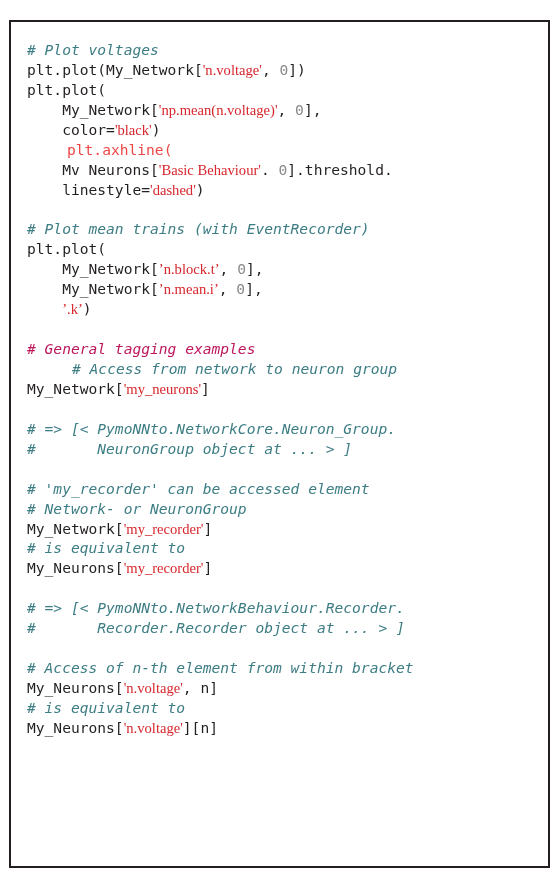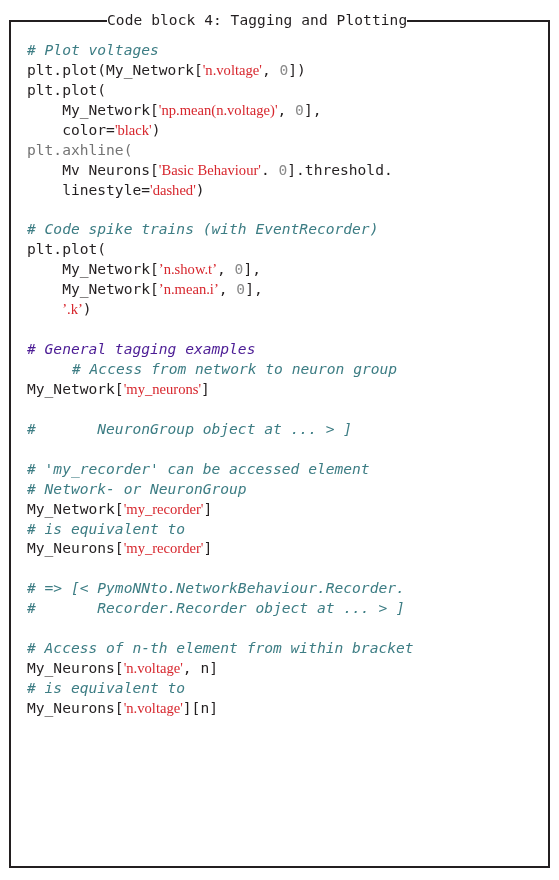--- a/index.html
+++ b/index.html
@@ -97,46 +97,42 @@
   .tok-string  { color: #d7262d; font-family: Liberation Serif, serif; }
   .tok-number  { color: #8a8a8a; }
 </style>
 </head>
 <body style="background: rgb(255, 255, 255);">
 
 <div class="code-figure">
 
   <div class="frame" style="border-color: rgb(35, 31, 32);"></div>
 
-  <div class="legend-row">
-    <div class="legend-rule left" style="background: rgb(35, 31, 32);"></div>
-    <div class="legend-text" style="color: rgb(35, 31, 32);">Code block 4: Tagging and Plotting</div>
-    <div class="legend-rule right" style="background: rgb(35, 31, 32);"></div>
-  </div>
 
   <div class="code-body">
       <div class="code-line"><span class="tok-comment" style="color: rgb(61, 125, 132);"># Plot voltages</span></div>
       <div class="code-line"><span class="tok-plain" style="color: rgb(35, 31, 32);">plt.plot(My_Network[</span><span class="tok-string" style="color: rgb(215, 38, 45);">'n.voltage'</span><span class="tok-plain" style="color: rgb(35, 31, 32);">, </span><span class="tok-number" style="color: rgb(138, 138, 138);">0</span><span class="tok-plain" style="color: rgb(35, 31, 32);">])</span></div>
       <div class="code-line"><span class="tok-plain" style="color: rgb(35, 31, 32);">plt.plot(</span></div>
       <div class="code-line"><span class="tok-plain" style="color: rgb(35, 31, 32);">    My_Network[</span><span class="tok-string" style="color: rgb(215, 38, 45);">'np.mean(n.voltage)'</span><span class="tok-plain" style="color: rgb(35, 31, 32);">, </span><span class="tok-number" style="color: rgb(138, 138, 138);">0</span><span class="tok-plain" style="color: rgb(35, 31, 32);">],</span></div>
       <div class="code-line"><span class="tok-plain" style="color: rgb(35, 31, 32);">    color=</span><span class="tok-string" style="color: rgb(215, 38, 45);">'black'</span><span class="tok-plain" style="color: rgb(35, 31, 32);">)</span></div>
-      <div class="code-line"><span class="tok-plain" style="color: #737373;">plt.axhline(</span></div>
+      <div class="code-line"><span class="tok-plain" style="color: #ef4444; margin-left: 40px;">plt.axhline(</span></div>
       <div class="code-line"><span class="tok-plain" style="color: rgb(35, 31, 32);">    Mv Neurons[</span><span class="tok-string" style="color: rgb(215, 38, 45);">'Basic Behaviour'</span><span class="tok-plain" style="color: rgb(35, 31, 32);">. </span><span class="tok-number" style="color: rgb(138, 138, 138);">0</span><span class="tok-plain" style="color: rgb(35, 31, 32);">].threshold.</span></div>
       <div class="code-line"><span class="tok-plain" style="color: rgb(35, 31, 32);">    linestyle=</span><span class="tok-string" style="color: rgb(215, 38, 45);">'dashed'</span><span class="tok-plain" style="color: rgb(35, 31, 32);">)</span></div>
       <div class="code-line blank">&nbsp;</div>
-      <div class="code-line"><span class="tok-comment" style="color: rgb(61, 125, 132);"># Code spike trains (with EventRecorder)</span></div>
+      <div class="code-line"><span class="tok-comment" style="color: rgb(61, 125, 132);"># Plot mean trains (with EventRecorder)</span></div>
       <div class="code-line"><span class="tok-plain" style="color: rgb(35, 31, 32);">plt.plot(</span></div>
-      <div class="code-line"><span class="tok-plain" style="color: rgb(35, 31, 32);">    My_Network[</span><span class="tok-string" style="color: rgb(215, 38, 45);">’n.show.t’</span><span class="tok-plain" style="color: rgb(35, 31, 32);">, </span><span class="tok-number" style="color: rgb(138, 138, 138);">0</span><span class="tok-plain" style="color: rgb(35, 31, 32);">],</span></div>
+      <div class="code-line"><span class="tok-plain" style="color: rgb(35, 31, 32);">    My_Network[</span><span class="tok-string" style="color: rgb(215, 38, 45);">’n.block.t’</span><span class="tok-plain" style="color: rgb(35, 31, 32);">, </span><span class="tok-number" style="color: rgb(138, 138, 138);">0</span><span class="tok-plain" style="color: rgb(35, 31, 32);">],</span></div>
       <div class="code-line"><span class="tok-plain" style="color: rgb(35, 31, 32);">    My_Network[</span><span class="tok-string" style="color: rgb(215, 38, 45);">’n.mean.i’</span><span class="tok-plain" style="color: rgb(35, 31, 32);">, </span><span class="tok-number" style="color: rgb(138, 138, 138);">0</span><span class="tok-plain" style="color: rgb(35, 31, 32);">],</span></div>
       <div class="code-line"><span class="tok-plain" style="color: rgb(35, 31, 32);">    </span><span class="tok-string" style="color: rgb(215, 38, 45);">’.k’</span><span class="tok-plain" style="color: rgb(35, 31, 32);">)</span></div>
       <div class="code-line blank">&nbsp;</div>
-      <div class="code-line"><span class="tok-comment" style="color: #4c1d95;"># General tagging examples</span></div>
+      <div class="code-line"><span class="tok-comment" style="color: #be185d;"># General tagging examples</span></div>
       <div class="code-line"><span class="tok-comment" style="color: rgb(61, 125, 132); margin-left: 45px;"># Access from network to neuron group</span></div>
       <div class="code-line"><span class="tok-plain" style="color: rgb(35, 31, 32);">My_Network[</span><span class="tok-string" style="color: rgb(215, 38, 45);">'my_neurons'</span><span class="tok-plain" style="color: rgb(35, 31, 32);">]</span></div>
       <div class="code-line blank">&nbsp;</div>
+      <div class="code-line"><span class="tok-comment" style="color: rgb(61, 125, 132);"># =&gt; [&lt; PymoNNto.NetworkCore.Neuron_Group.</span></div>
       <div class="code-line"><span class="tok-comment" style="color: rgb(61, 125, 132);">#       NeuronGroup object at ... &gt; ]</span></div>
       <div class="code-line blank">&nbsp;</div>
       <div class="code-line"><span class="tok-comment" style="color: rgb(61, 125, 132);"># 'my_recorder' can be accessed element</span></div>
       <div class="code-line"><span class="tok-comment" style="color: rgb(61, 125, 132);"># Network- or NeuronGroup</span></div>
       <div class="code-line"><span class="tok-plain" style="color: rgb(35, 31, 32);">My_Network[</span><span class="tok-string" style="color: rgb(215, 38, 45);">'my_recorder'</span><span class="tok-plain" style="color: rgb(35, 31, 32);">]</span></div>
       <div class="code-line"><span class="tok-comment" style="color: rgb(61, 125, 132);"># is equivalent to</span></div>
       <div class="code-line"><span class="tok-plain" style="color: rgb(35, 31, 32);">My_Neurons[</span><span class="tok-string" style="color: rgb(215, 38, 45);">'my_recorder'</span><span class="tok-plain" style="color: rgb(35, 31, 32);">]</span></div>
       <div class="code-line blank">&nbsp;</div>
       <div class="code-line"><span class="tok-comment" style="color: rgb(61, 125, 132);"># =&gt; [&lt; PymoNNto.NetworkBehaviour.Recorder.</span></div>
       <div class="code-line"><span class="tok-comment" style="color: rgb(61, 125, 132);">#       Recorder.Recorder object at ... &gt; ]</span></div>

